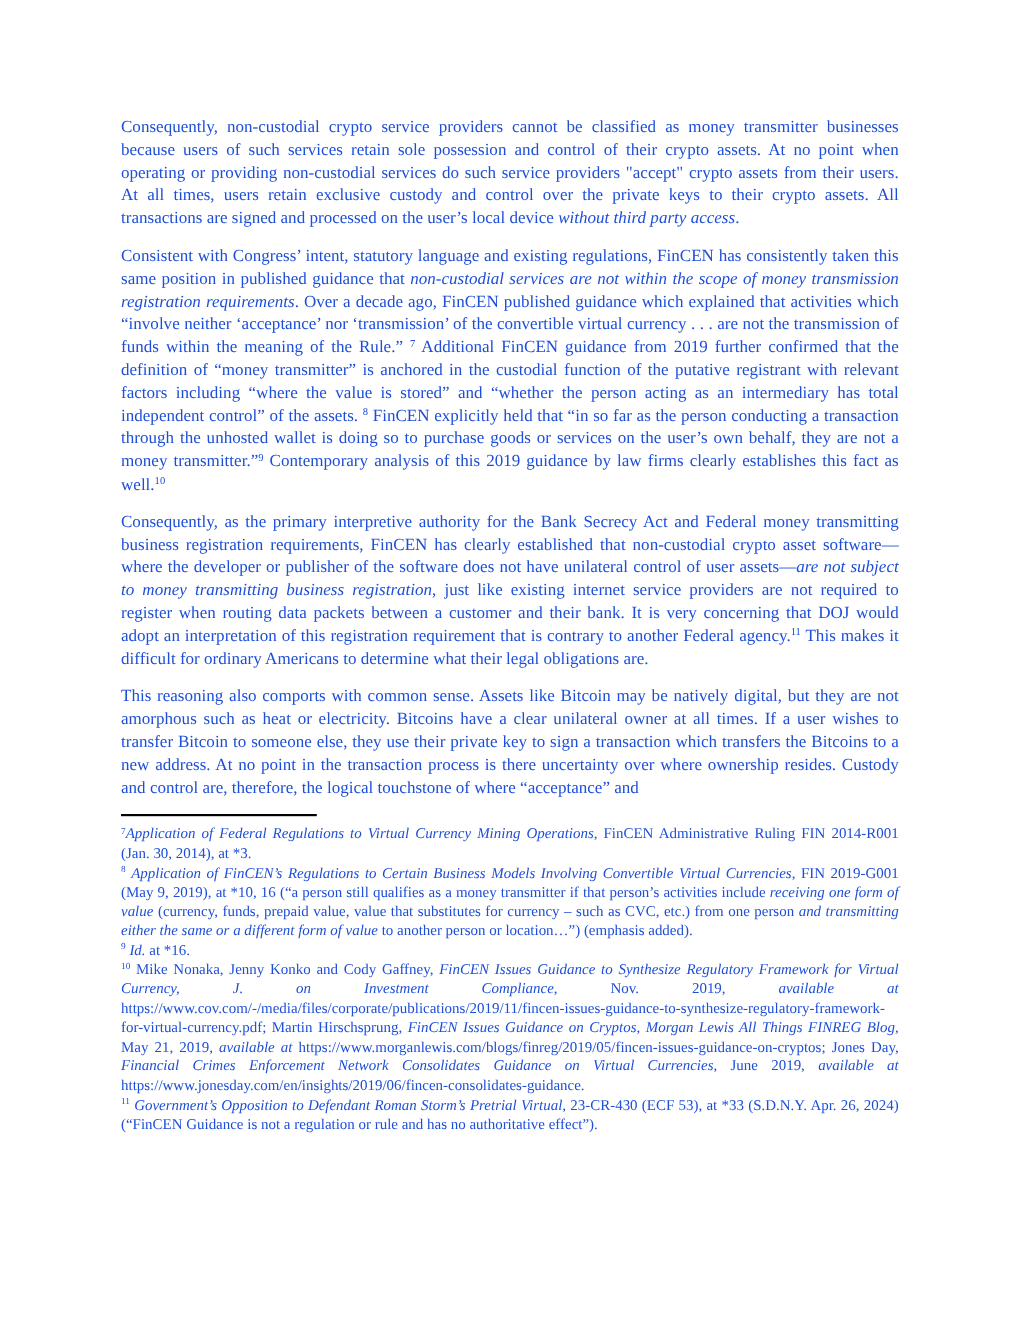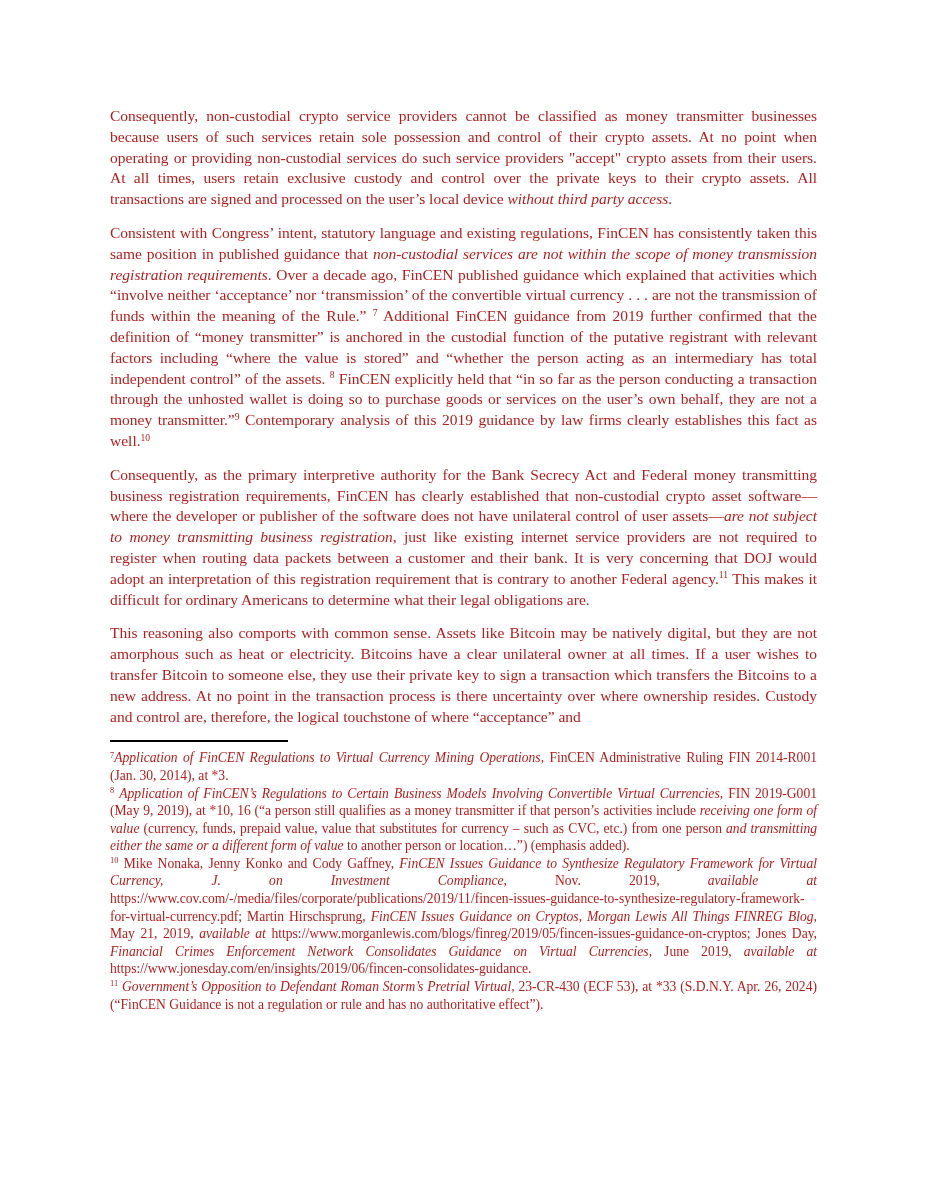--- a/index.html
+++ b/index.html
@@ -3,21 +3,21 @@
 <meta charset="utf-8">
 <style>
   * { box-sizing: border-box; }
   html, body { margin: 0; padding: 0; background: #ffffff; }
   .page {
     position: relative;
     width: 927px;
     height: 1200px;
     margin: 0 auto;
     background: #ffffff;
-    color: #b91c1c;
+    color: #1d4ed8;
     padding: 106px 110px 0 110px;
     overflow: hidden;
     font-family: "Liberation Serif", "DejaVu Serif", serif;
   }
   .body-text p.body-para {
     font-size: 15.5px;
     line-height: 20.8px;
     text-align: justify;
     margin: 0 0 13px 0;
   }
@@ -49,18 +49,19 @@
 
 <div class="page">
   <div class="body-text" id="body-container">
       <p class="body-para"><span>Consequently, non-custodial crypto service providers cannot be classified as money transmitter businesses because users of such services retain sole possession and control of their crypto assets. At no point when operating or providing non-custodial services do such service providers "accept" crypto assets from their users. At all times, users retain exclusive custody and control over the private keys to their crypto assets. All transactions are signed and processed on the user’s local device </span><span class="it">without third party access</span><span>.</span></p>
       <p class="body-para"><span>Consistent with Congress’ intent, statutory language and existing regulations, FinCEN has consistently taken this same position in published guidance that </span><span class="it">non-custodial services are not within the scope of money transmission registration requirements</span><span>. Over a decade ago, FinCEN published guidance which explained that activities which “involve neither ‘acceptance’ nor ‘transmission’ of the convertible virtual currency . . . are not the transmission of funds within the meaning of the Rule.” </span><sup class="fnref">7</sup><span> Additional FinCEN guidance from 2019 further confirmed that the definition of “money transmitter” is anchored in the custodial function of the putative registrant with relevant factors including “where the value is stored” and “whether the person acting as an intermediary has total independent control” of the assets. </span><sup class="fnref">8</sup><span> FinCEN explicitly held that “in so far as the person conducting a transaction through the unhosted wallet is doing so to purchase goods or services on the user’s own behalf, they are not a money transmitter.”</span><sup class="fnref">9</sup><span> Contemporary analysis of this 2019 guidance by law firms clearly establishes this fact as well.</span><sup class="fnref">10</sup></p>
       <p class="body-para"><span>Consequently, as the primary interpretive authority for the Bank Secrecy Act and Federal money transmitting business registration requirements, FinCEN has clearly established that non-custodial crypto asset software—where the developer or publisher of the software does not have unilateral control of user assets—</span><span class="it">are not subject to money transmitting business registration</span><span>, just like existing internet service providers are not required to register when routing data packets between a customer and their bank. It is very concerning that DOJ would adopt an interpretation of this registration requirement that is contrary to another Federal agency.</span><sup class="fnref">11</sup><span> This makes it difficult for ordinary Americans to determine what their legal obligations are.</span></p>
       <p class="body-para"><span>This reasoning also comports with common sense. Assets like Bitcoin may be natively digital, but they are not amorphous such as heat or electricity. Bitcoins have a clear unilateral owner at all times. If a user wishes to transfer Bitcoin to someone else, they use their private key to sign a transaction which transfers the Bitcoins to a new address. At no point in the transaction process is there uncertainty over where ownership resides. Custody and control are, therefore, the logical touchstone of where “acceptance” and</span></p>
     </div>
   <div class="fn-sep"></div>
   <div class="footnotes" id="footnotes-container">
-      <p class="fn-para"><sup class="fnref">7</sup><span class="it">Application of FinCEN Regulations to Virtual Currency Mining Operations</span><span>, FinCEN Administrative Ruling FIN 2014-R001 (Jan. 30, 2014), at *3.</span></p>
+      <p class="fn-para"><sup class="fnref">7</sup><span class="it">Application of Federal Regulations to Virtual Currency Mining Operations</span><span>, FinCEN Administrative Ruling FIN 2014-R001 (Jan. 30, 2014), at *3.</span></p>
       <p class="fn-para"><sup class="fnref">8</sup><span> </span><span class="it">Application of FinCEN’s Regulations to Certain Business Models Involving Convertible Virtual Currencies</span><span>, FIN 2019-G001 (May 9, 2019), at *10, 16 (“a person still qualifies as a money transmitter if that person’s activities include </span><span class="it">receiving one form of value</span><span> (currency, funds, prepaid value, value that substitutes for currency – such as CVC, etc.) from one person </span><span class="it">and transmitting either the same or a different form of value</span><span> to another person or location…”) (emphasis added).</span></p>
+      <p class="fn-para"><sup class="fnref">9</sup><span> </span><span class="it">Id.</span><span> at *16.</span></p>
       <p class="fn-para"><sup class="fnref">10</sup><span> Mike Nonaka, Jenny Konko and Cody Gaffney, </span><span class="it">FinCEN Issues Guidance to Synthesize Regulatory Framework for Virtual Currency, J. on Investment Compliance</span><span>, Nov. 2019, </span><span class="it">available at</span><span> https://www.cov.com/-/media/files/corporate/publications/2019/11/fincen-issues-guidance-to-synthesize-regulatory-framework-for-virtual-currency.pdf; Martin Hirschsprung, </span><span class="it">FinCEN Issues Guidance on Cryptos</span><span>, </span><span class="it">Morgan Lewis All Things FINREG Blog,</span><span> May 21, 2019, </span><span class="it">available at</span><span> https://www.morganlewis.com/blogs/finreg/2019/05/fincen-issues-guidance-on-cryptos; Jones Day, </span><span class="it">Financial Crimes Enforcement Network Consolidates Guidance on Virtual Currencies</span><span>, June 2019, </span><span class="it">available at</span><span> https://www.jonesday.com/en/insights/2019/06/fincen-consolidates-guidance.</span></p>
       <p class="fn-para"><sup class="fnref">11</sup><span> </span><span class="it">Government’s Opposition to Defendant Roman Storm’s Pretrial Virtual,</span><span> 23-CR-430 (ECF 53), at *33 (S.D.N.Y. Apr. 26, 2024) (“FinCEN Guidance is not a regulation or rule and has no authoritative effect”).</span></p>
     </div>
 </div>
 
 </body></html>

